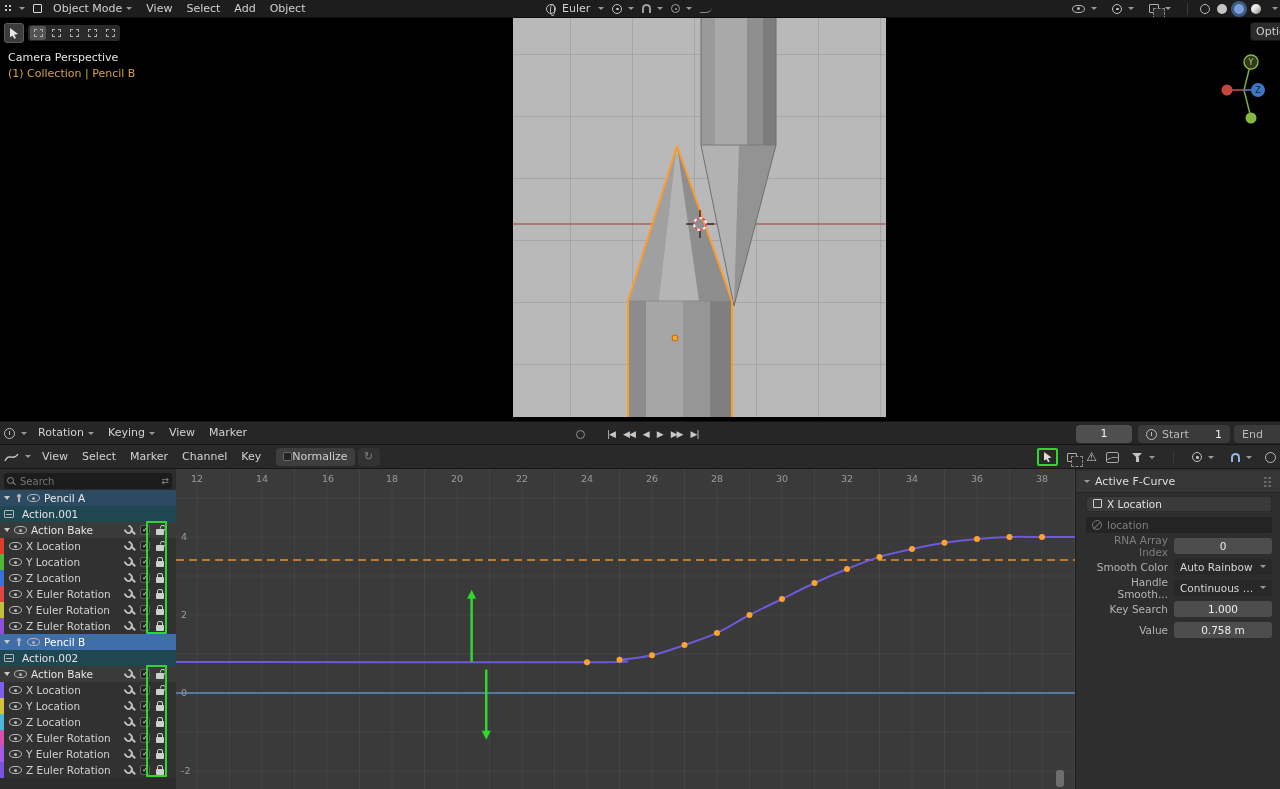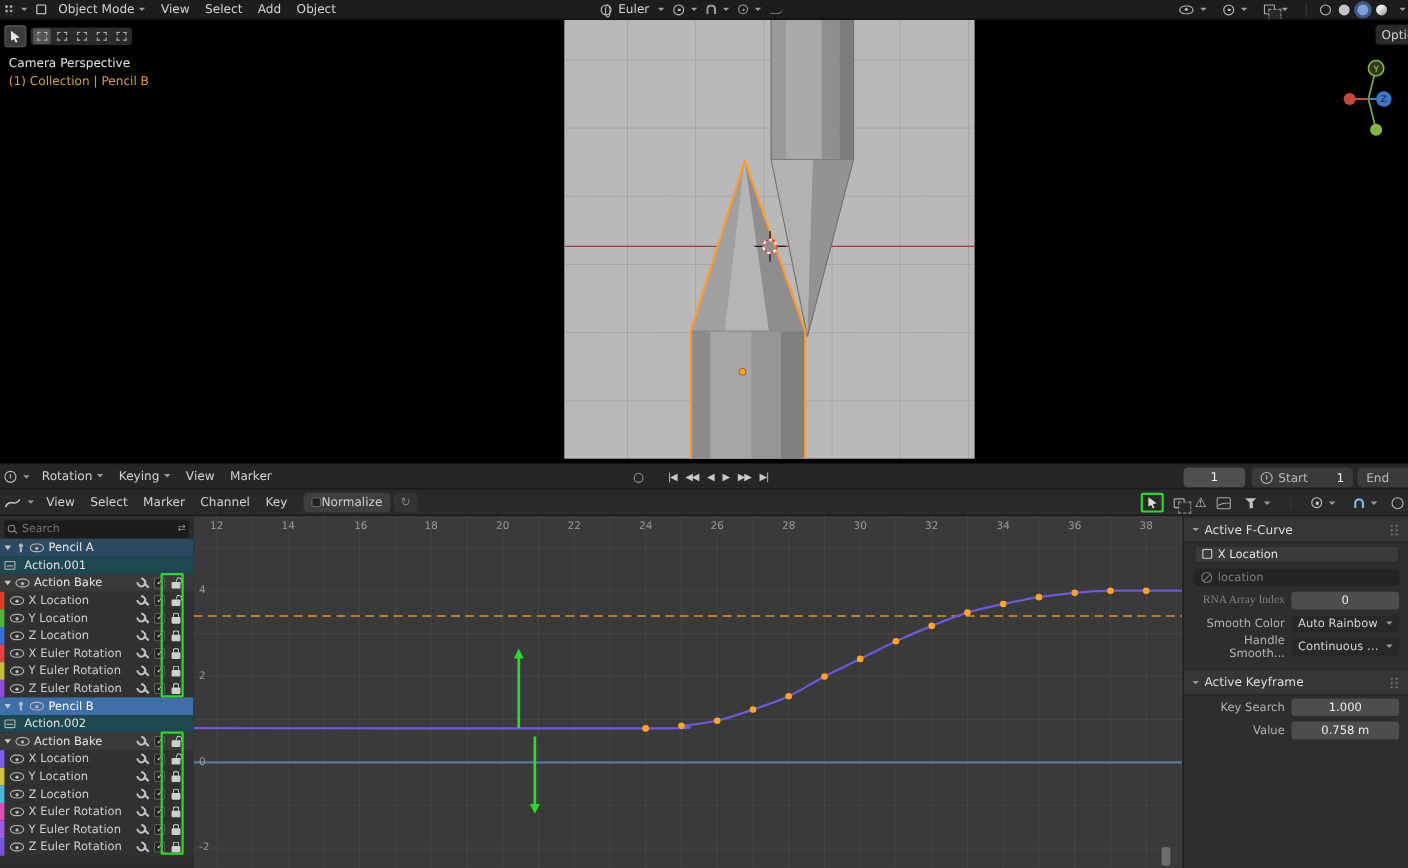--- a/index.html
+++ b/index.html
@@ -119,21 +119,21 @@
   #y-ticks span { position:absolute; left:5px; color:#9b9b9b; font-size:9.5px; pointer-events:none; }
   #plot-scroll { position:absolute; left:880px; top:301px; width:8px; height:17px; background:#6e6e6e; border-radius:3px; }
 
   
   #fsidebar { position:absolute; left:1075px; top:0; width:205px; height:320px; background:#2e2e2e; border-left:1px solid #1b1b1b; overflow:hidden; padding-top:2px; }
   .panel-header { height:22px; background:#363636; border-bottom:1px solid #262626; display:flex; align-items:center; padding:0 8px; color:#dedede; gap:5px; }
   .panel-header .chev { margin-left:0; }
   .drag-dots { width:9px; height:11px; margin-left:auto; background-image:radial-gradient(circle,#6e6e6e 1px,transparent 1.2px); background-size:4.5px 4px; }
   .srow { height:21px; display:flex; align-items:center; padding:0 8px 0 10px; gap:6px; }
   .srow label { width:82px; text-align:right; color:#b4b4b4; flex:none; font-size:10.5px; }
-  .srow label.dim { color:#7f7f7f;font-family:Liberation Serif, serif; }
+  .srow label.dim { color:#7f7f7f; }
   .field { flex:1; height:16px; border-radius:3px; display:flex; align-items:center; padding:0 6px; font-size:10.5px; min-width:0; }
   .field.btn { background:#3a3a3a; border:1px solid #2a2a2a; color:#e2e2e2; gap:5px; }
   .field.path { background:#242424; color:#7f7f7f; gap:5px; }
   .field.num { background:#4d4d4d; color:#ececec; justify-content:center; }
   .field.dd { background:#282828; color:#d6d6d6; }
   .field.dd .chev { margin-left:auto; }
   .field .txt { overflow:hidden; white-space:nowrap; text-overflow:ellipsis; }
   .i-chanbox { width:9px; height:9px; border:1.3px solid #d0d0d0; border-radius:1px; flex:none; }
   .i-rna { width:10px; height:10px; border:1.2px solid #777; border-radius:50%; position:relative; flex:none; }
   .i-rna::after { content:""; position:absolute; left:-1px; top:4px; width:10px; height:1.2px; background:#777; transform:rotate(-45deg); }
@@ -646,25 +646,20 @@
         <span class="chev"></span>
       </div>
     </div>
     <div class="srow">
       <label>Handle Smooth...</label>
       <div class="field dd">
         <span class="txt">Continuous Accelera...</span>
         <span class="chev"></span>
       </div>
     </div>
-    <div class="panel-header" style="margin-top:12px;">
-      <span class="chev"></span>
-      <span>Active Keyframe</span>
-      <span class="drag-dots"></span>
-    </div>
     <div class="srow">
       <label>Key Search</label>
       <div class="field num">1.000</div>
     </div>
     <div class="srow">
       <label>Value</label>
       <div class="field num">0.758 m</div>
     </div>
   </div>
 </div>

